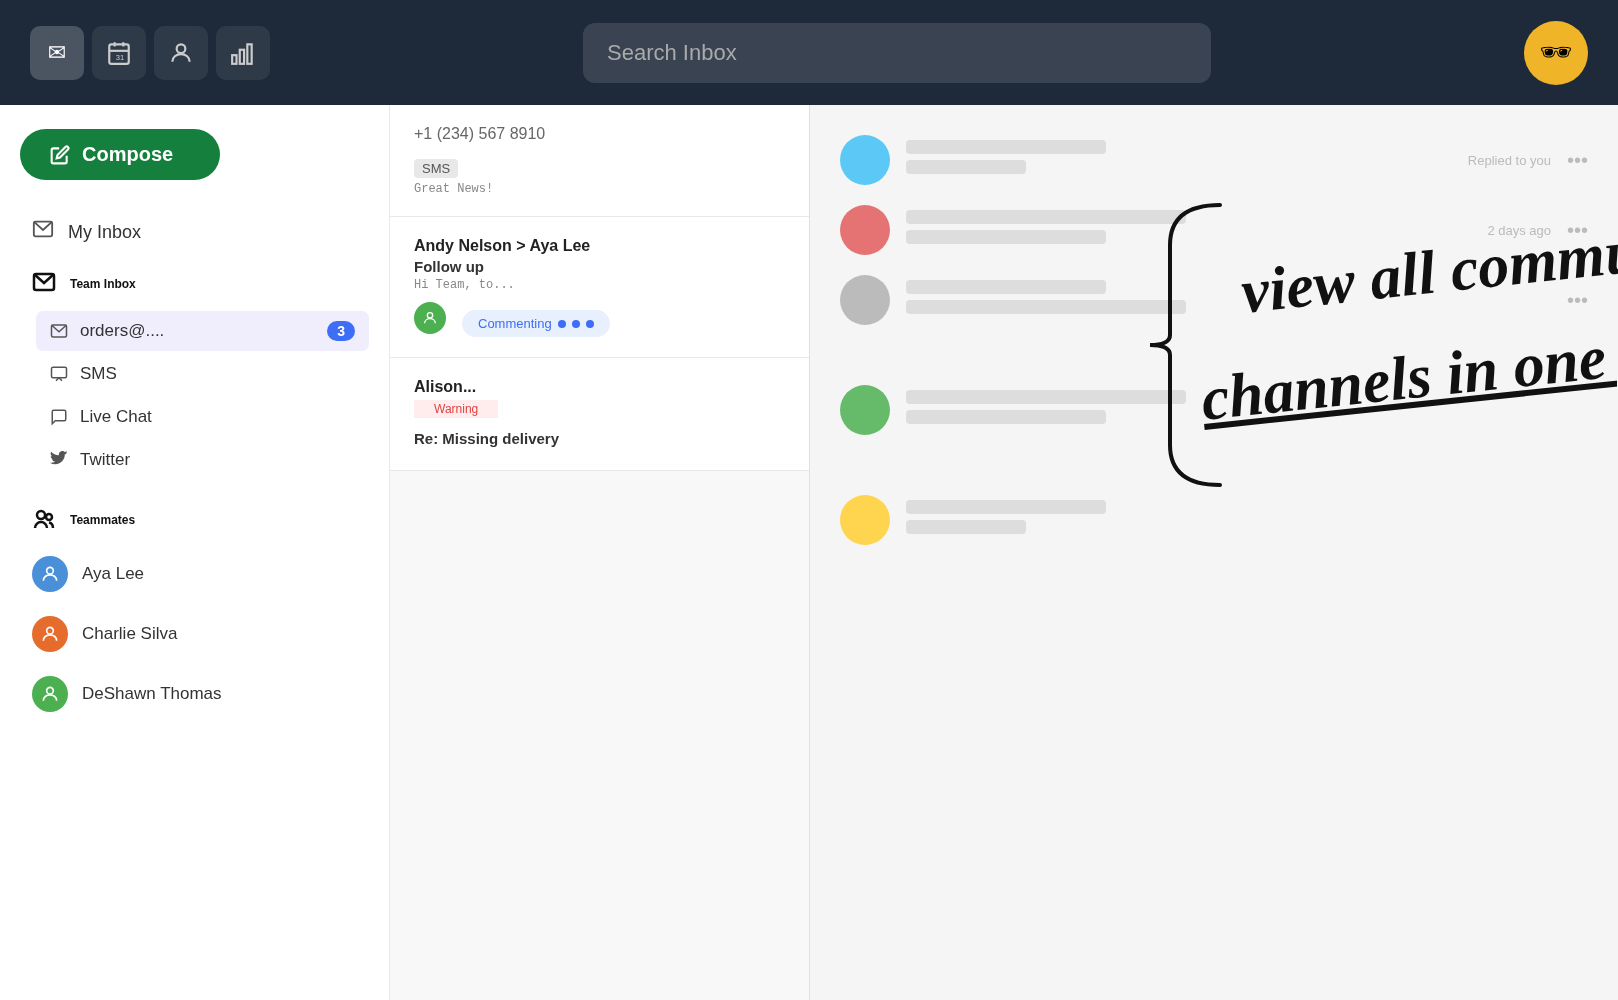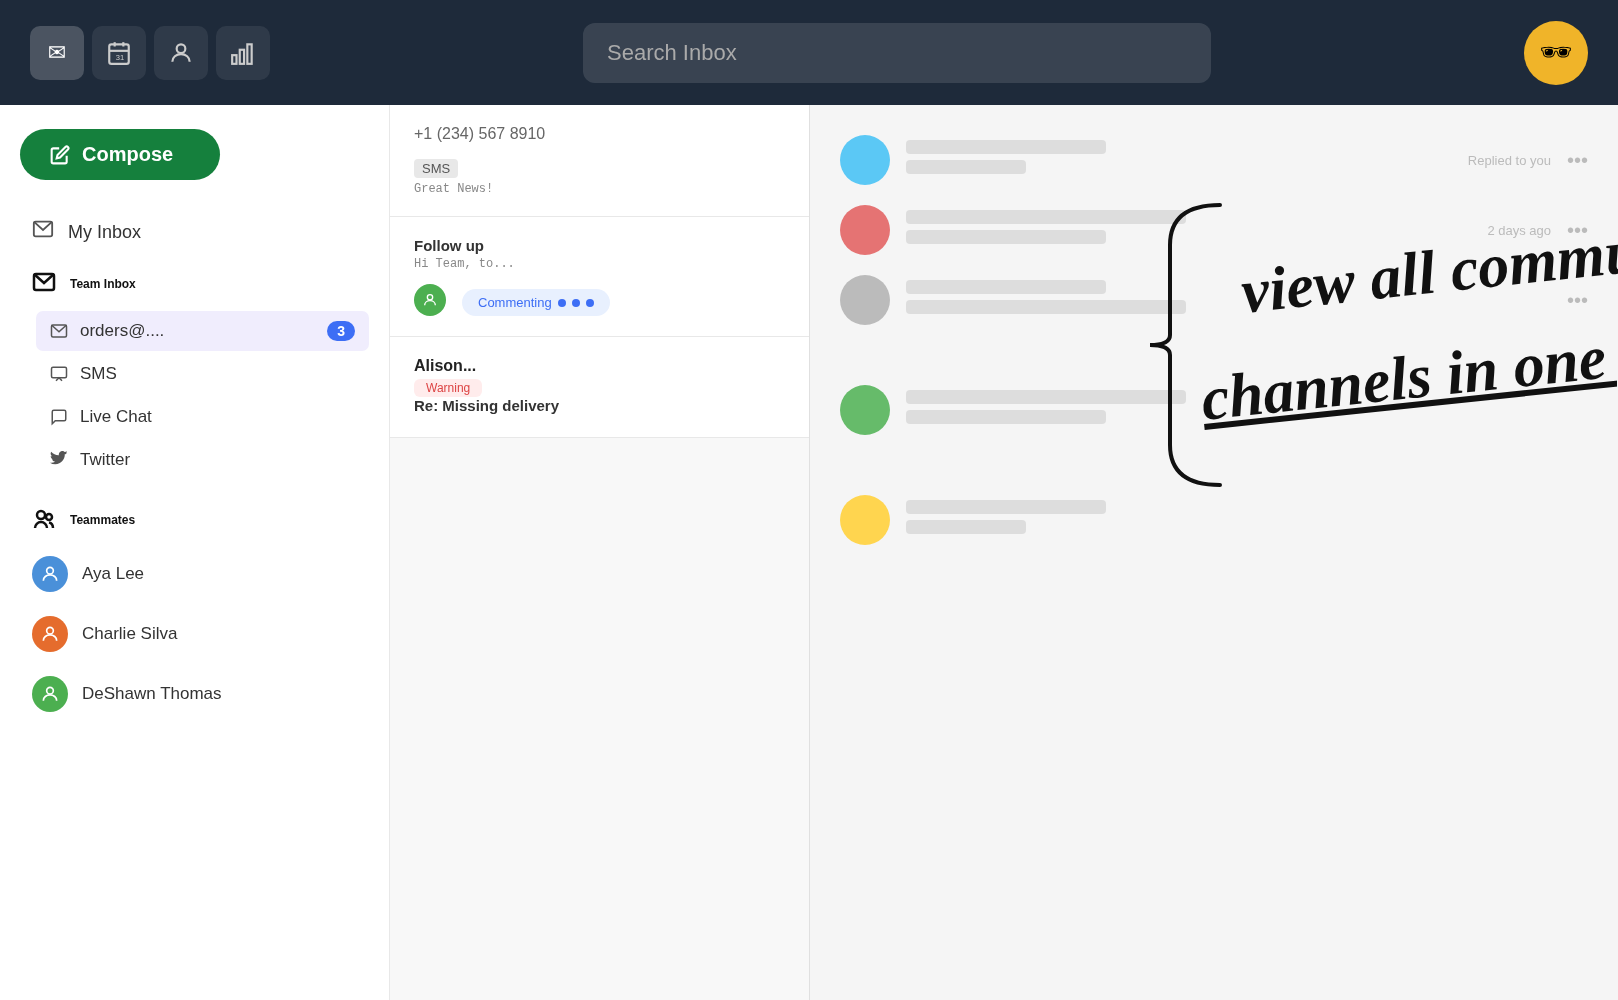--- a/index.html
+++ b/index.html
@@ -219,24 +219,24 @@
     .conv-subject {
       font-weight: 600;
       color: #333;
       font-size: 15px;
       margin-bottom: 3px;
     }
     .conv-alert {
       display: inline-block;
       background: #ffecec;
       color: #d44;
-      border-radius: 6px;
-      padding: 2px 12px;
+      border-radius: 0;
+      padding: 2px 20px;
       font-size: 12px;
-      margin-bottom: 0;
+      margin-bottom: 12px;
     }
     .conv-commenting {
       display: inline-flex;
       align-items: center;
       gap: 6px;
       background: #e8f0fe;
       border-radius: 20px;
       padding: 6px 16px;
       font-size: 13px;
       color: #3d6ef5;
@@ -467,23 +467,24 @@
 
   <div class="middle-panel">
 
     <div class="conv-item">
       <div class="conv-phone">+1 (234) 567 8910</div>
       <div><span class="conv-channel-badge">SMS</span></div>
       <div class="conv-preview">Great News!</div>
     </div>
 
     <div class="conv-item">
+      <div class="conv-name">Andy Nelson &gt; Aya Lee</div>
       <div class="conv-subject">Follow up</div>
       <div class="conv-preview">Hi Team, to...</div>
-      <div style="margin-top:10px; display:flex; align-items:flex-end; gap:8px;">
+      <div style="margin-top:10px; display:flex; align-items:flex-start; gap:8px;">
         <div class="conv-avatar-sm">
           <svg width="16" height="16" viewBox="0 0 24 24" fill="none" stroke="white" stroke-width="2">
             <circle cx="12" cy="8" r="4"></circle>
               <path d="M4 20c0-4 3.6-7 8-7s8 3 8 7"></path>
           </svg>
         </div>
         <div class="conv-commenting">
           <span>Commenting</span>
           <span class="dot"></span>
           <span class="dot"></span>

